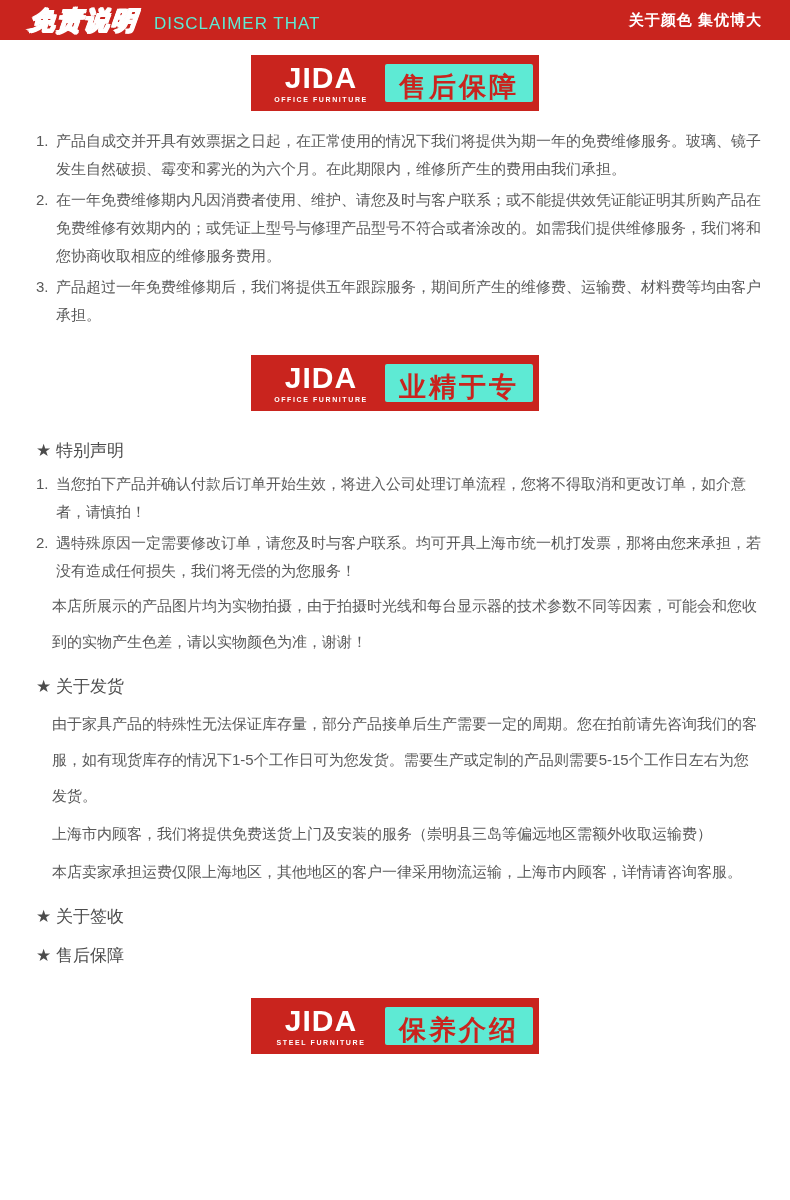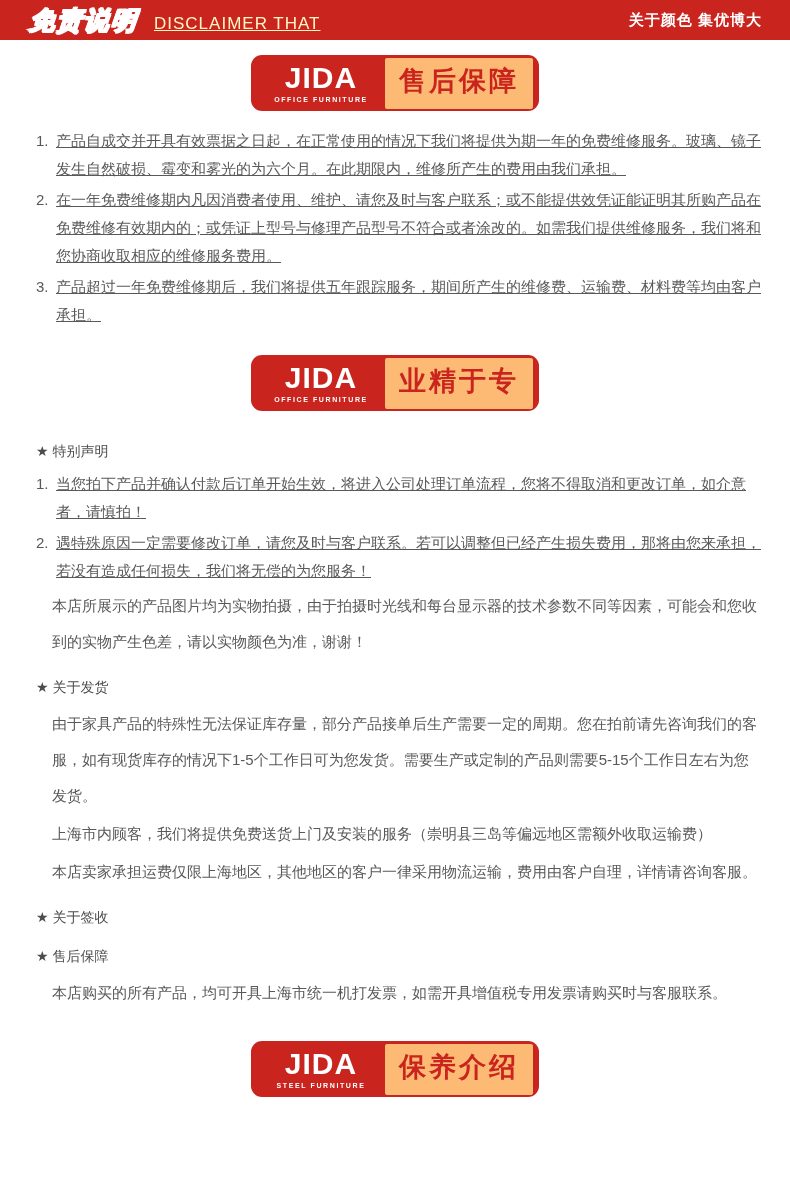--- a/index.html
+++ b/index.html
@@ -6,41 +6,41 @@
   body{width:790px;min-height:1200px;font-family:"Liberation Sans","DejaVu Sans",sans-serif;color:#595959;}
   .page{width:790px;box-sizing:border-box;}
 
   
   .topbar{height:40px;background:#c9241e;display:flex;align-items:center;justify-content:space-between;padding:0 28px 0 30px;}
   .topbar-left{display:flex;align-items:baseline;}
   .title-zh{font-size:25px;font-weight:900;font-style:italic;color:#c9241e;
             -webkit-text-stroke:1.4px #ffffff;
             text-shadow:0 0 1px #fff,1px 1px 0 #fff,-1px -1px 0 #fff,1px -1px 0 #fff,-1px 1px 0 #fff;
             letter-spacing:2px;transform:skewX(-6deg);}
-  .title-en{color:#fef9c3;font-size:17px;margin-left:16px;letter-spacing:1px;text-decoration:underline;}
+  .title-en{color:#5eead4;font-size:17px;margin-left:16px;letter-spacing:1px;}
   .topbar-right{color:#ffffff;font-size:15px;font-weight:bold;letter-spacing:1px;}
 
   
   .banner{width:288px;height:56px;background:#c9241e;margin:0 auto;display:flex;align-items:center;
-          padding:5px 6px;box-sizing:border-box;border-radius:11px;}
+          padding:5px 6px;box-sizing:border-box;border-radius:0;}
   .banner-logo{width:128px;flex:none;display:flex;flex-direction:column;align-items:center;justify-content:center;}
   .logo-word{color:#fff;font-size:30px;font-weight:900;letter-spacing:1px;line-height:1;}
   .logo-sub{color:#fff;font-size:7px;font-weight:bold;letter-spacing:1.6px;margin-top:3px;white-space:nowrap;}
-  .banner-label{flex:1;background:#fdba74;color:#c9241e;font-size:27px;font-weight:900;text-align:center;
-                letter-spacing:3px;height:51px;line-height:46px;border-radius:2px;white-space:nowrap;}
+  .banner-label{flex:1;background:#5eead4;color:#c9241e;font-size:27px;font-weight:900;text-align:center;
+                letter-spacing:3px;height:38px;line-height:46px;border-radius:2px;white-space:nowrap;}
   .banner-m1{margin-top:15px;}
   .banner-m2{margin-top:26px;}
   .banner-m3{margin-top:30px;}
 
   
   .content{padding:13px 28px 0 36px;font-size:15px;}
   .num-item{display:flex;line-height:28px;margin:3px 0;}
   .num{width:20px;flex:none;}
-  .txt{flex:1;text-decoration:underline;}
-  .star-heading{font-size:14px;color:#4c4c4c;margin:15px 0 7px;line-height:24px;}
+  .txt{flex:1;}
+  .star-heading{font-size:17px;color:#4c4c4c;margin:15px 0 7px;line-height:24px;}
   .sec-para{line-height:36px;padding-left:16px;margin:2px 0;}
 </style>
 </head>
 <body>
 
 <div class="page">
 
   <header class="topbar">
     <div class="topbar-left">
       <span class="title-zh">免责说明</span>
@@ -81,30 +81,29 @@
   </div>
 
   <div class="content" id="tips-sections">
       <div class="star-heading">★ 特别声明</div>
       <div class="num-item">
         <span class="num">1.</span>
         <span class="txt">当您拍下产品并确认付款后订单开始生效，将进入公司处理订单流程，您将不得取消和更改订单，如介意者，请慎拍！</span>
       </div>
       <div class="num-item">
         <span class="num">2.</span>
-        <span class="txt">遇特殊原因一定需要修改订单，请您及时与客户联系。若可以调整但已经产生损失费用，那将由您来承担，若没有造成任何损失，我们将无偿的为您服务！</span>
+        <span class="txt">遇特殊原因一定需要修改订单，请您及时与客户联系。均可开具上海市统一机打发票，那将由您来承担，若没有造成任何损失，我们将无偿的为您服务！</span>
       </div>
       <div class="sec-para">本店所展示的产品图片均为实物拍摄，由于拍摄时光线和每台显示器的技术参数不同等因素，可能会和您收到的实物产生色差，请以实物颜色为准，谢谢！</div>
       <div class="star-heading">★ 关于发货</div>
       <div class="sec-para">由于家具产品的特殊性无法保证库存量，部分产品接单后生产需要一定的周期。您在拍前请先咨询我们的客服，如有现货库存的情况下1-5个工作日可为您发货。需要生产或定制的产品则需要5-15个工作日左右为您发货。</div>
       <div class="sec-para">上海市内顾客，我们将提供免费送货上门及安装的服务（崇明县三岛等偏远地区需额外收取运输费）</div>
-      <div class="sec-para">本店卖家承担运费仅限上海地区，其他地区的客户一律采用物流运输，费用由客户自理，详情请咨询客服。</div>
+      <div class="sec-para">本店卖家承担运费仅限上海地区，其他地区的客户一律采用物流运输，上海市内顾客，详情请咨询客服。</div>
       <div class="star-heading">★ 关于签收</div>
       <div class="star-heading">★ 售后保障</div>
-      <div class="sec-para">本店购买的所有产品，均可开具上海市统一机打发票，如需开具增值税专用发票请购买时与客服联系。</div>
     </div>
 
   <div class="banner banner-m3">
     <div class="banner-logo">
       <div class="logo-word">JIDA</div>
       <div class="logo-sub">STEEL  FURNITURE</div>
     </div>
     <div class="banner-label">保养介绍</div>
   </div>
 

